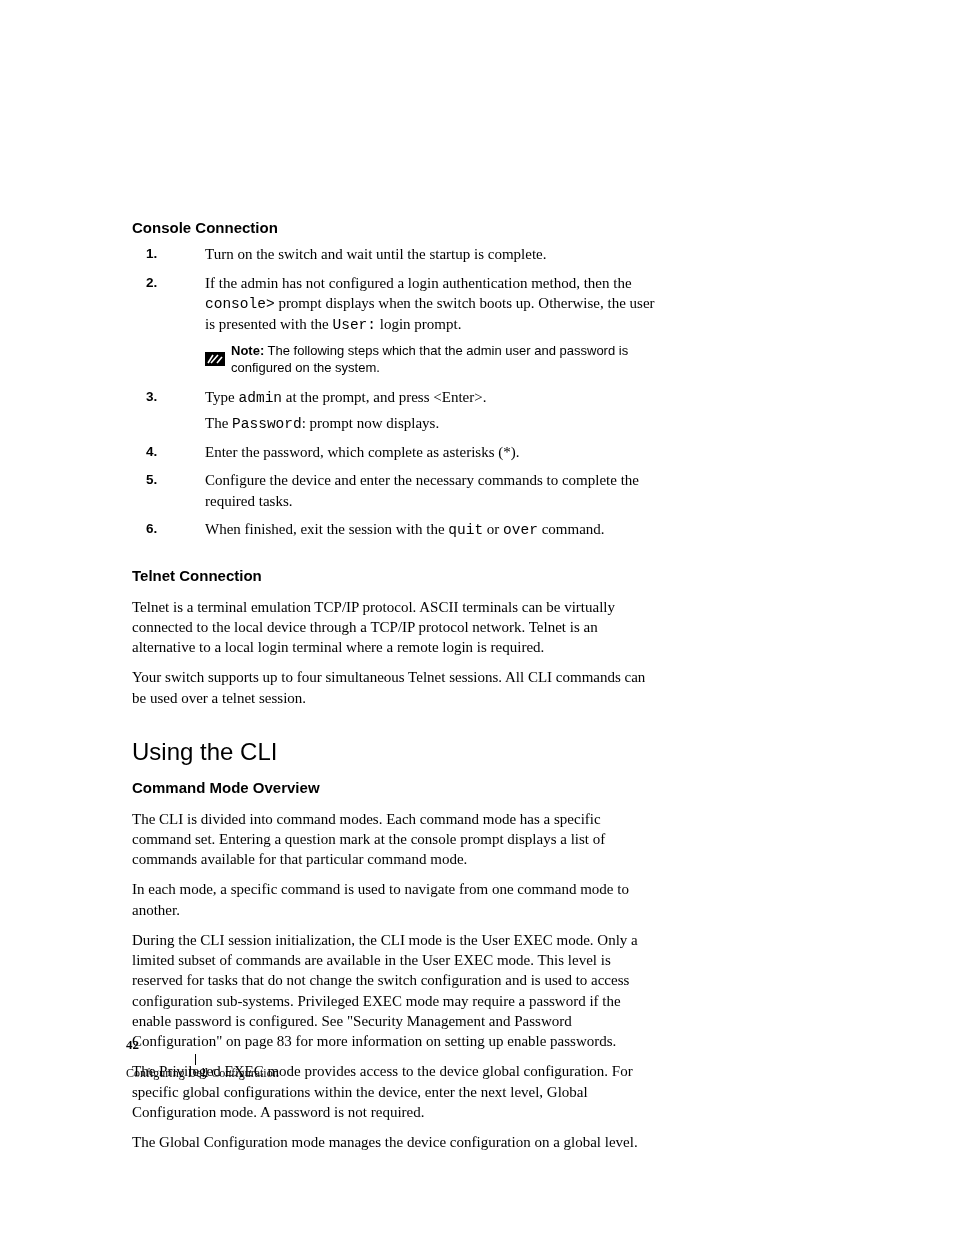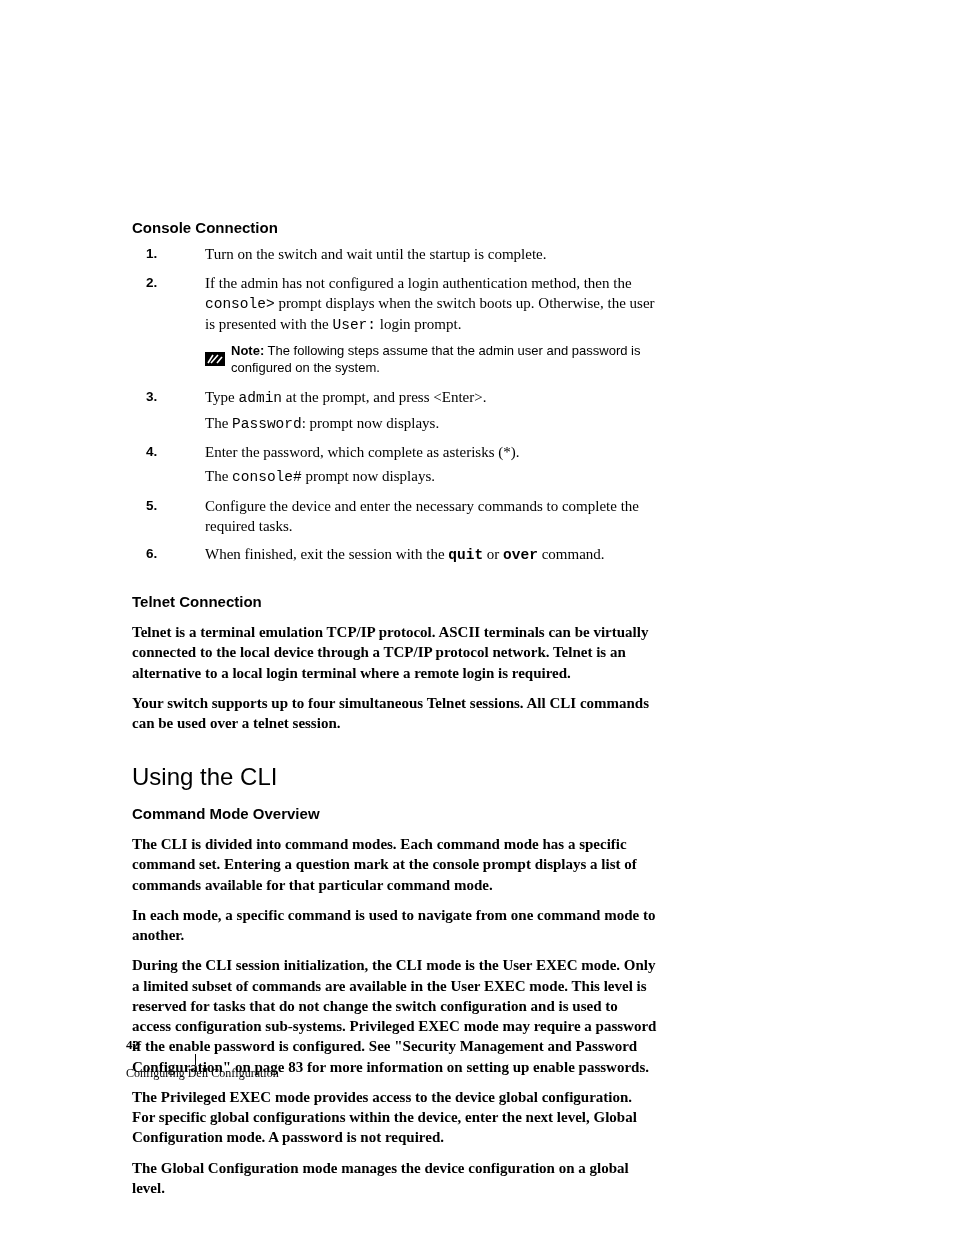--- a/index.html
+++ b/index.html
@@ -66,22 +66,22 @@
     flex: 0 0 20px;
     position: relative;
   }
   .note-icon svg { display:block; }
   .note-text {
     font-family: "Helvetica Neue", Helvetica, Arial, sans-serif;
     font-size: 13px;
   }
   .note-text b { font-weight: bold; }
   .mono { font-family: "Courier New", Courier, monospace; font-size: 14.5px; }
-  .mono-b { font-family: "Courier New", Courier, monospace; font-weight: bold; font-size: 14.5px; }
-  p.body { margin: 10px 0 10px 0; font-weight: bold; }
+  .mono-b { font-family: "Courier New", Courier, monospace; font-weight: normal; font-size: 14.5px; }
+  p.body { margin: 10px 0 10px 0; }
   .section-gap-top { margin-top: 22px; }
   .footer {
     position: absolute;
     left: 126px;
     bottom: 154px;
     font-family: Liberation Serif, serif;
     font-size: 12px;
     display: flex;
     align-items: baseline;
     flex-direction: column;
@@ -112,36 +112,35 @@
       <span class="num">2.</span>
       <div class="body">
         <p><span>If the admin has not configured a login authentication method, then the </span><span class="mono">console&gt;</span><span> prompt displays when the switch boots up. Otherwise, the user is presented with the </span><span class="mono">User:</span><span> login prompt.</span></p>
         <div class="note-row">
           <span class="note-icon">
             <svg width="20" height="14" viewBox="0 0 20 14">
                 <rect width="20" height="14" fill="#000"></rect>
                 <path d="M3 11 L8 3 M6 11 L13 3 M12 11 L17 5" stroke="#fff" stroke-width="1.6" fill="none"></path>
               </svg>
           </span>
-          <span class="note-text"><b>Note:</b><span> The following steps assume that the admin user and password is configured on the system.</span></span>
+          <span class="note-text"><b>Note:</b><span> The following steps which that the admin user and password is configured on the system.</span></span>
         </div>
       </div>
     </li>
     <li>
       <span class="num">3.</span>
       <div class="body">
         <p><span>Type </span><span class="mono">admin</span><span> at the prompt, and press &lt;Enter&gt;.</span></p>
         <p><span>The </span><span class="mono">Password</span><span>: prompt now displays.</span></p>
       </div>
     </li>
     <li>
       <span class="num">4.</span>
       <div class="body">
         <p>Enter the password, which complete as asterisks (*).</p>
-        <p><span>The </span><span class="mono">console#</span><span> prompt now displays.</span></p>
       </div>
     </li>
     <li>
       <span class="num">5.</span>
       <div class="body">
         <p>Configure the device and enter the necessary commands to complete the required tasks.</p>
       </div>
     </li>
     <li>
       <span class="num">6.</span>

